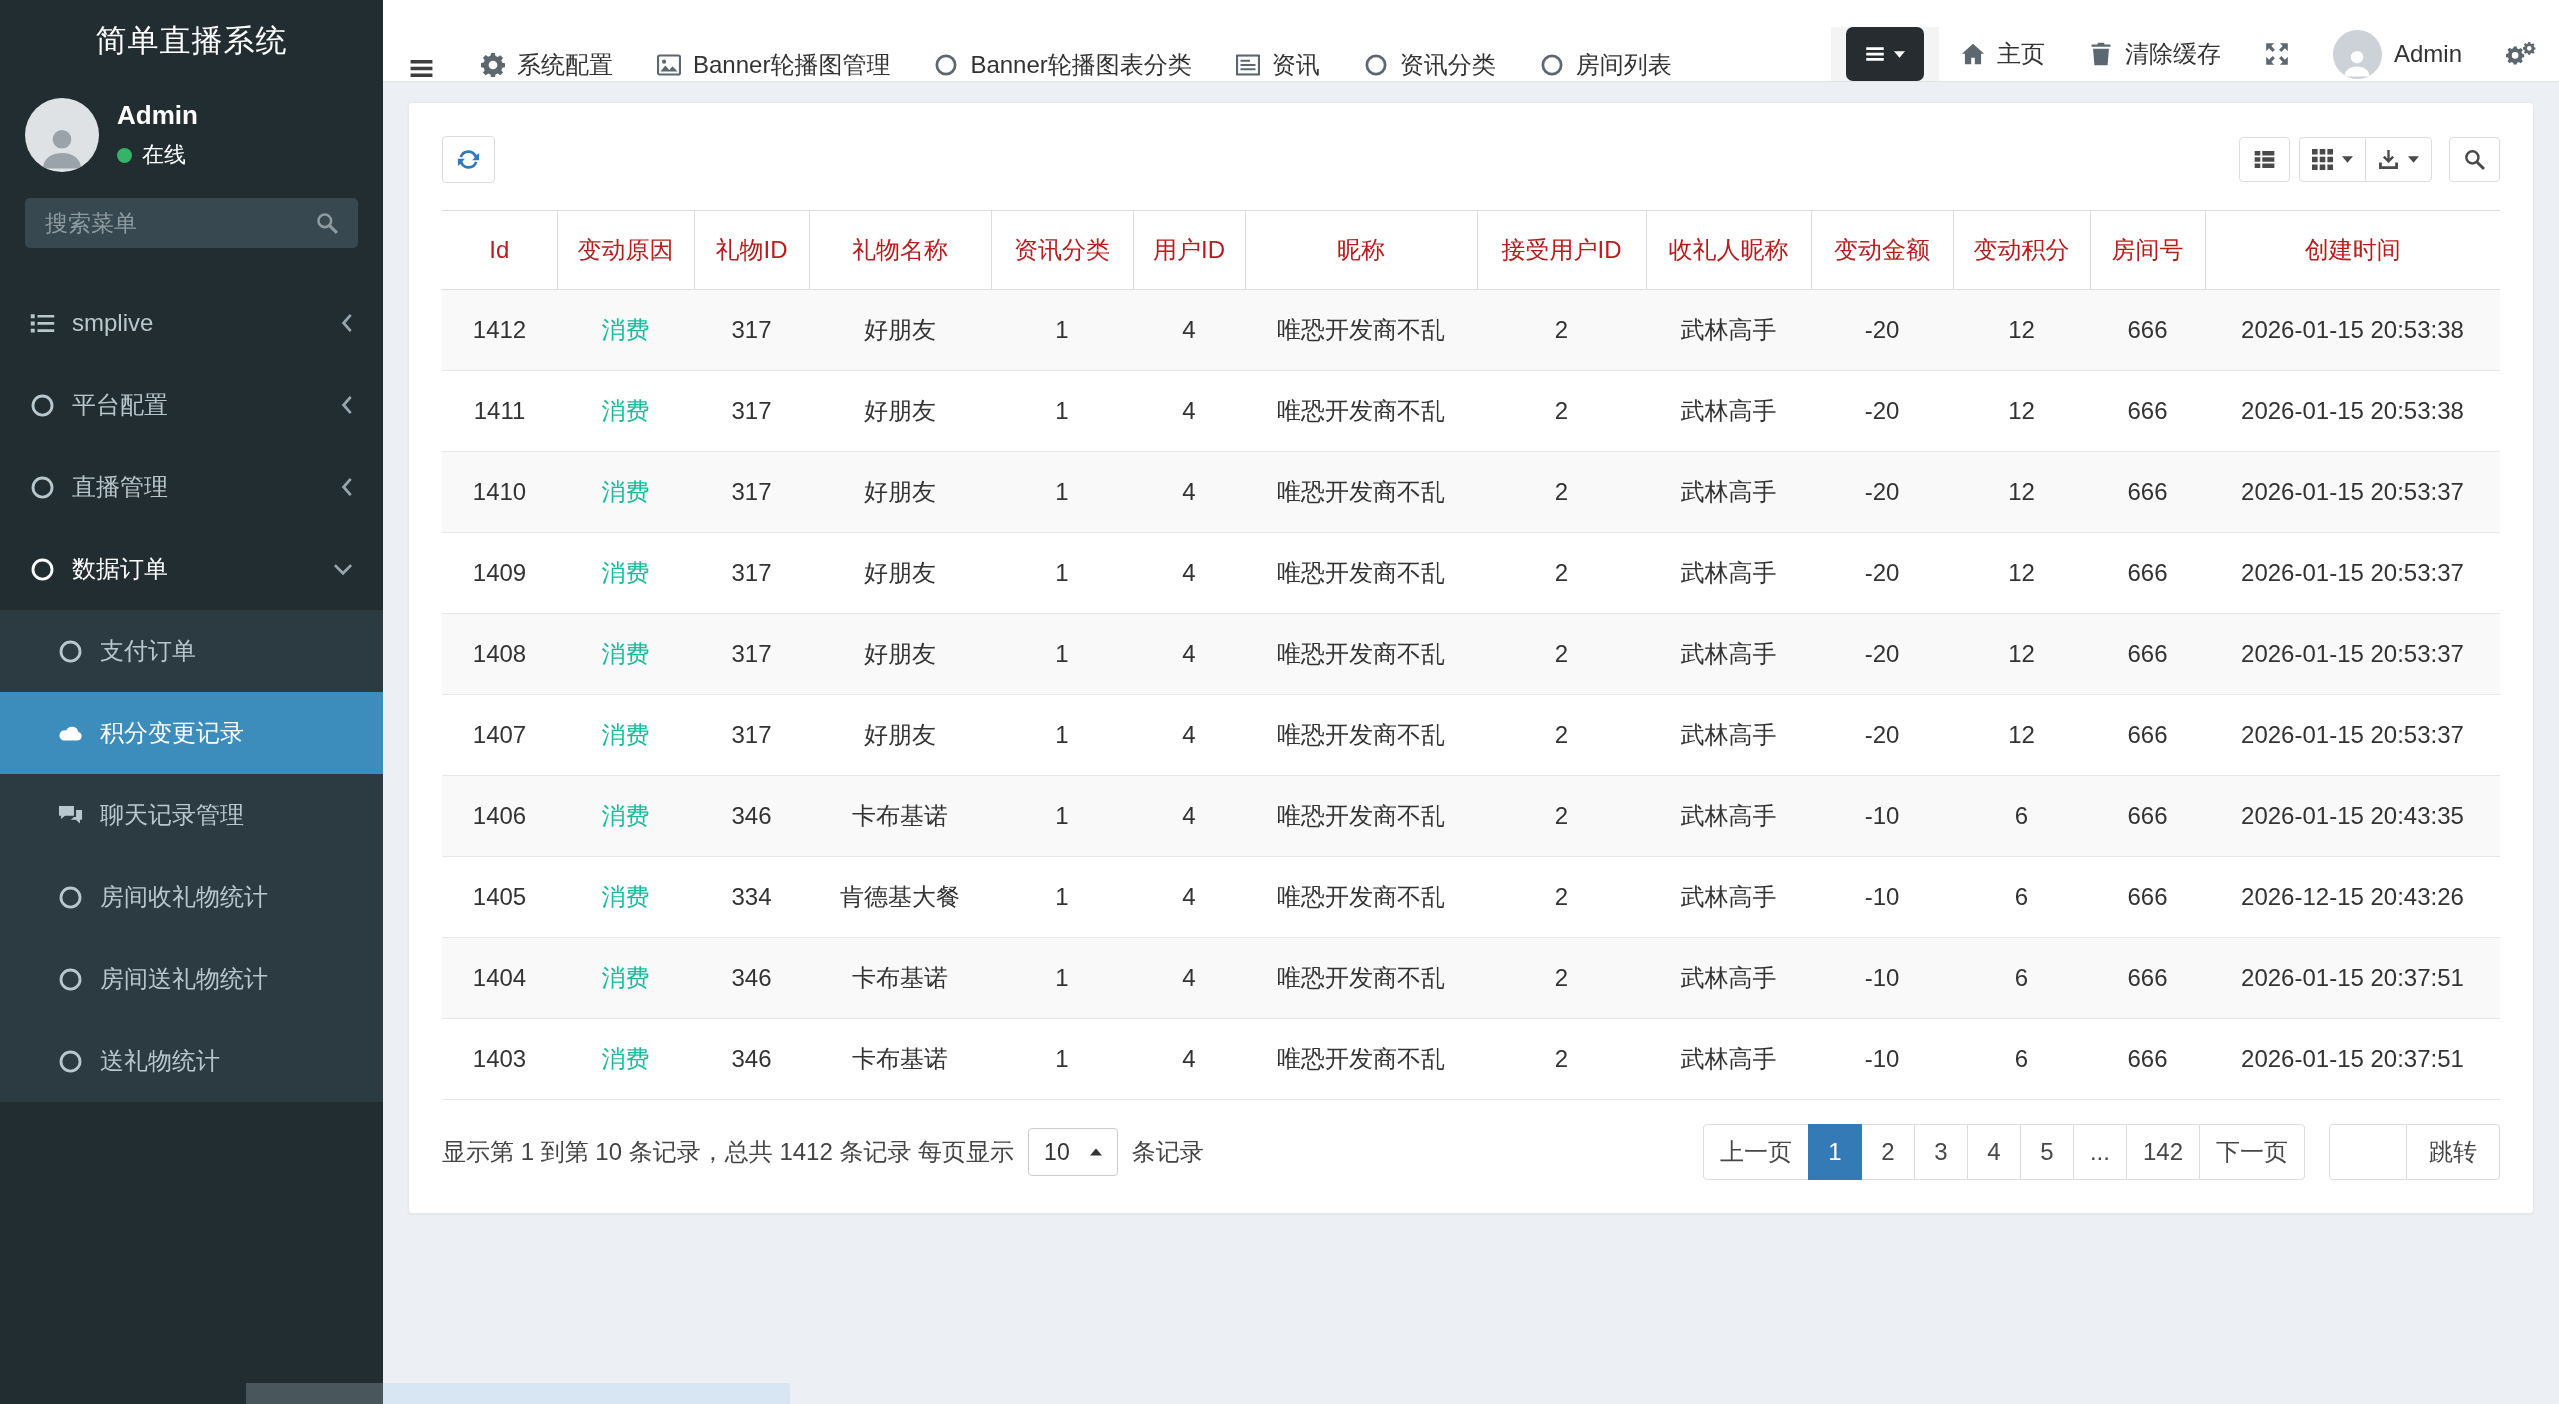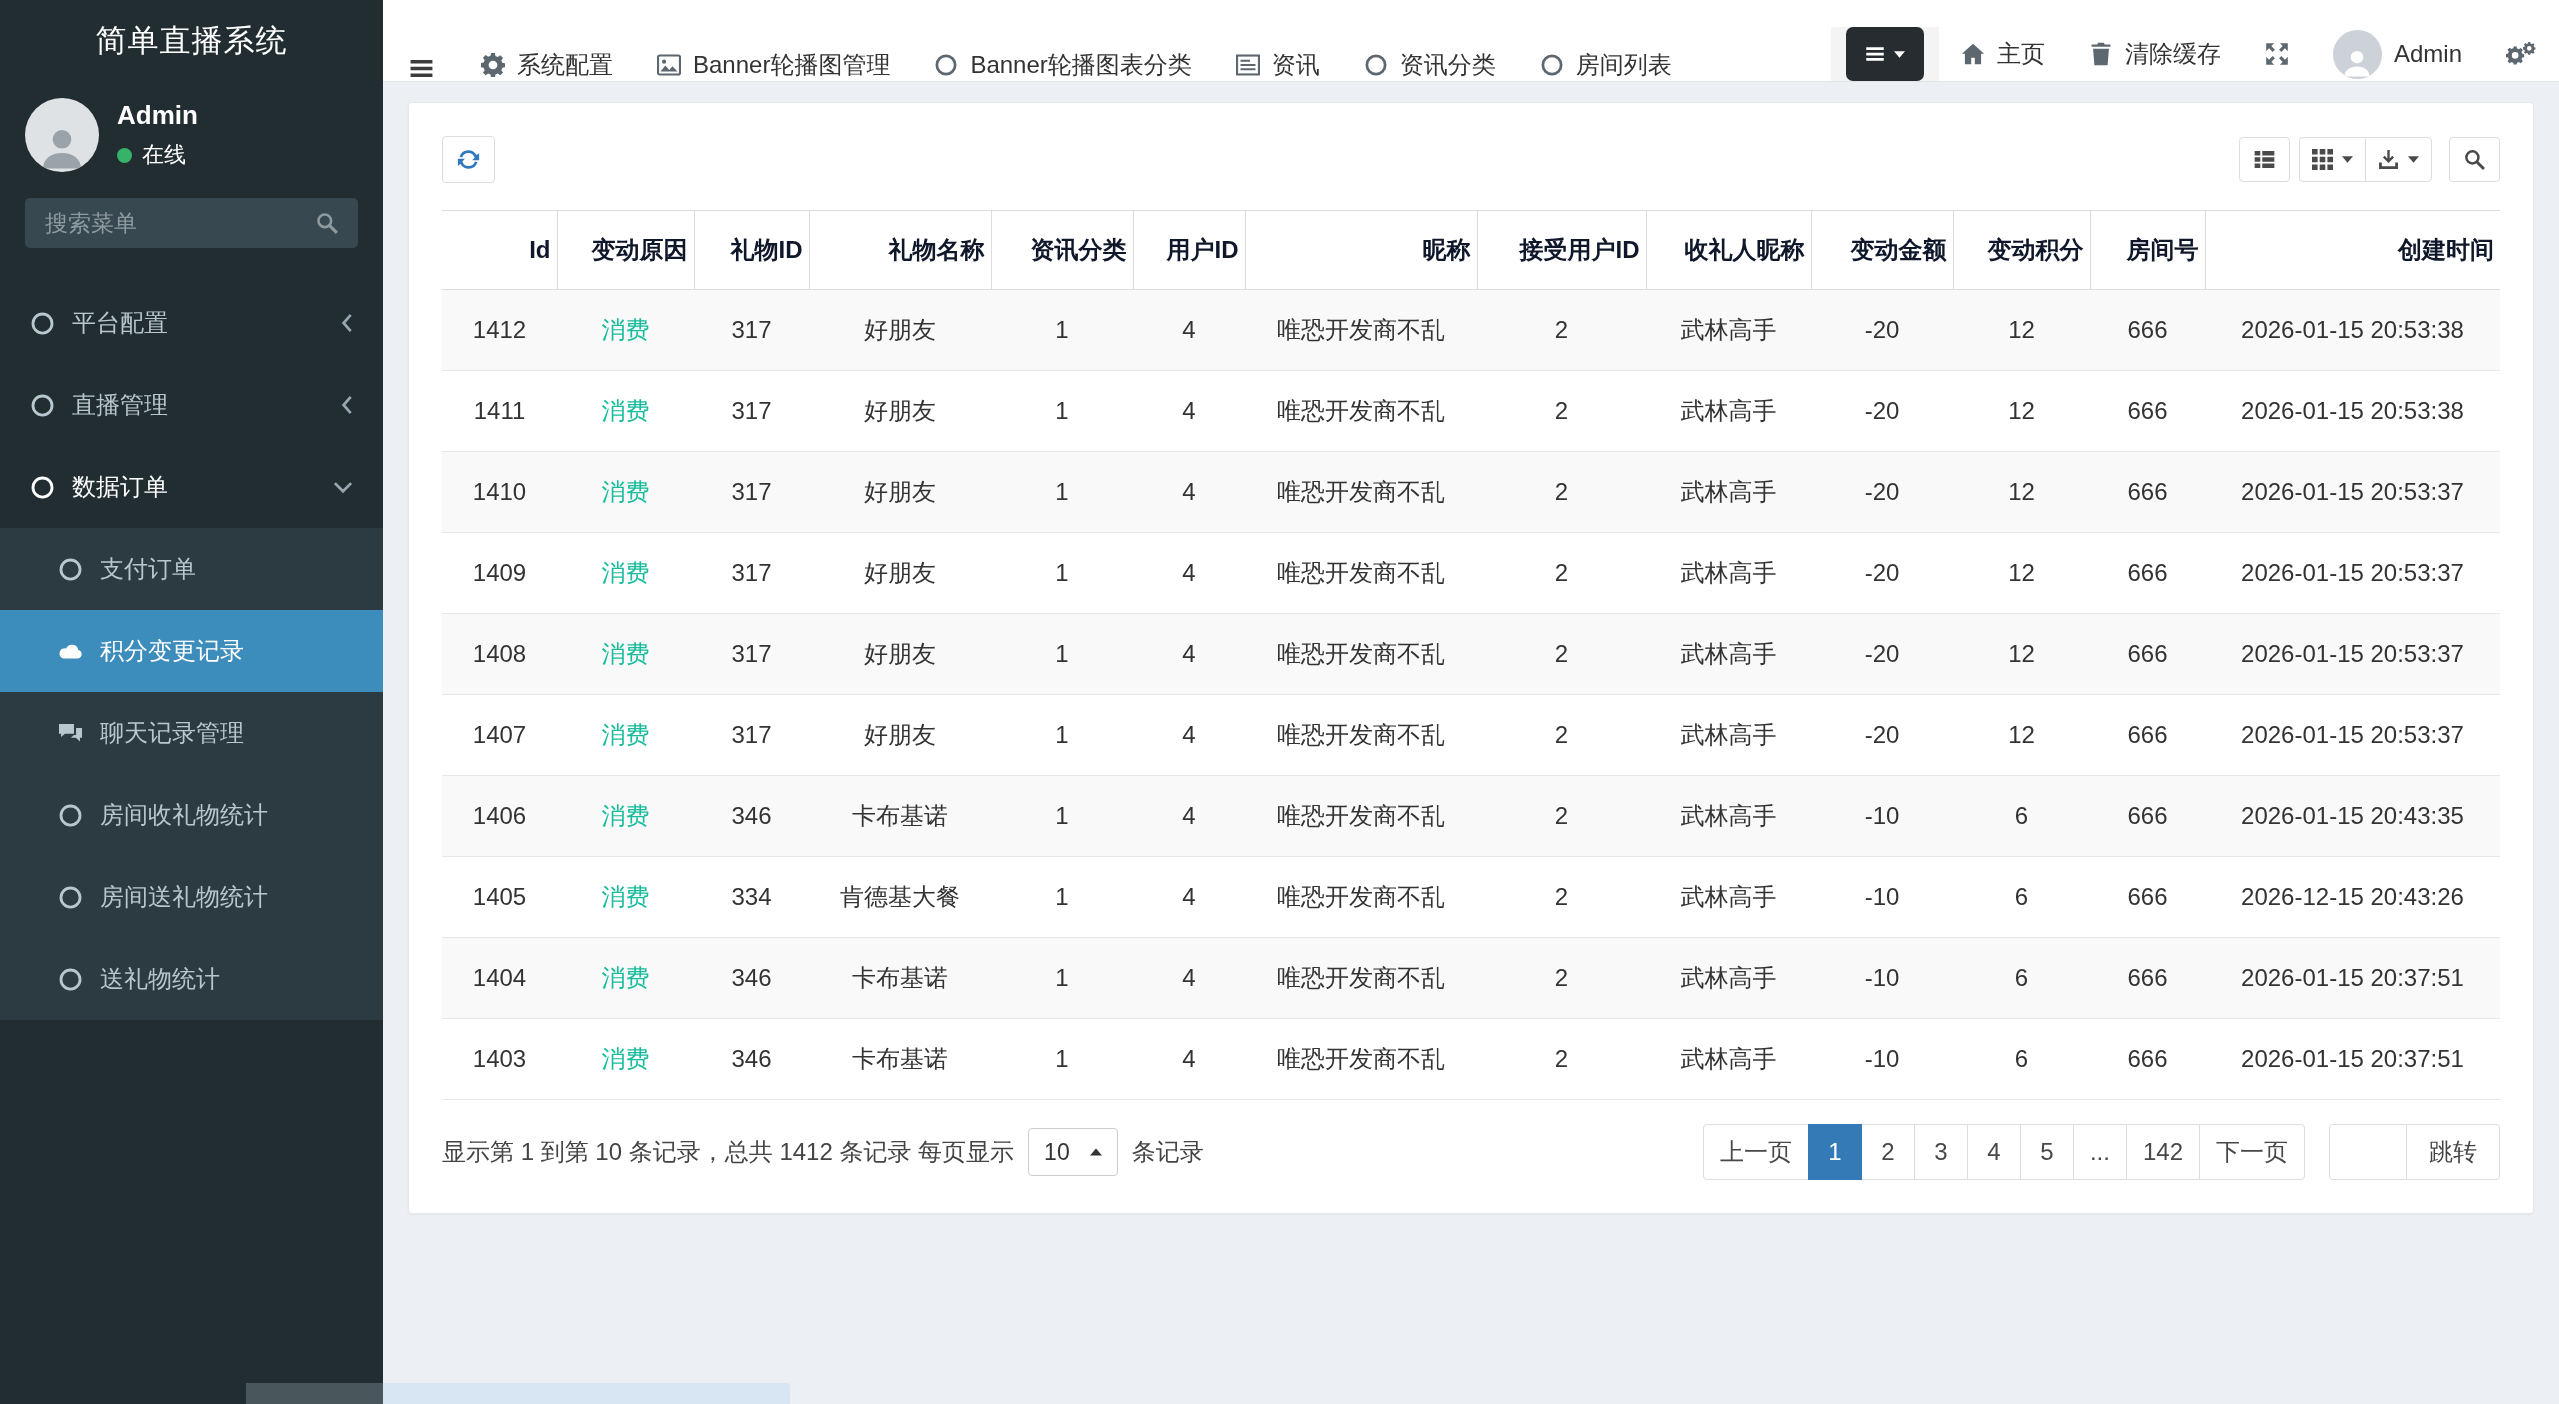--- a/index.html
+++ b/index.html
@@ -63,21 +63,21 @@
   .refresh svg{width:25px;height:25px}
   .toolbar-right{margin-left:auto;display:flex;align-items:center}
   .toolbar-right .btn{height:45px;min-width:51px}
   .btn .tcaret svg{width:11px;height:7px}
   .btn-group{display:flex;margin-left:9px}
   .btn-group .btn:first-child{border-radius:4px 0 0 4px}
   .btn-group .btn:last-child{border-radius:0 4px 4px 0;margin-left:-1px}
   .search-toggle{margin-left:17px}
 
   table{width:100%;border-collapse:collapse;table-layout:fixed;margin-top:27px}
-  thead th{font-size:24px;font-weight:bold;color:#0f172a;padding:23px 6px;border-top:1px solid #ddd;border-bottom:1px solid #ddd;text-align:right;white-space:nowrap;overflow:hidden}
+  thead th{font-size:24px;font-weight:normal;color:#b91c1c;padding:23px 6px;border-top:1px solid #ddd;border-bottom:1px solid #ddd;text-align:center;white-space:nowrap;overflow:hidden}
   thead th + th{border-left:1px solid #ddd}
   tbody td{font-size:24px;color:#333;text-align:center;padding:24px 6px;border-bottom:1px solid #e7e7e7;white-space:nowrap;overflow:hidden;text-overflow:ellipsis}
   tbody tr:nth-child(odd){background:#f9f9f9}
   td.cell-reason{color:#18bc9c}
 
   .table-footer{display:flex;align-items:center;margin-top:24px}
   .summary{display:flex;align-items:center;gap:14px;font-size:24px;color:#444;white-space:nowrap}
   .pagesize{background:#fff;border:1px solid #ccc;border-radius:4px;height:48px;padding:0 15px;display:inline-flex;align-items:center;gap:20px;font-size:23px;color:#333;cursor:pointer}
   .pagesize .pcaret svg{width:12px;height:8px}
   .pagination{margin-left:auto;display:flex;align-items:center}
@@ -198,20 +198,33 @@
     <button class="search-btn">
         <span>
           <svg class="ic">
             <use href="#i-search"></use>
           </svg>
         </span>
       </button>
   </div>
 
   <ul class="menu">
+    <li class="menu-item">
+      <span class="mi">
+          <svg class="ic">
+            <use href="#i-list"></use>
+          </svg>
+        </span>
+      <span>smplive</span>
+      <span class="chev">
+          <svg class="ic vl">
+            <use href="#i-chevl"></use>
+          </svg>
+        </span>
+    </li>
     <li class="menu-item">
       <span class="mi">
           <svg class="ic">
             <use href="#i-ring"></use>
           </svg>
         </span>
       <span>平台配置</span>
       <span class="chev">
           <svg class="ic vl">
             <use href="#i-chevl"></use>

